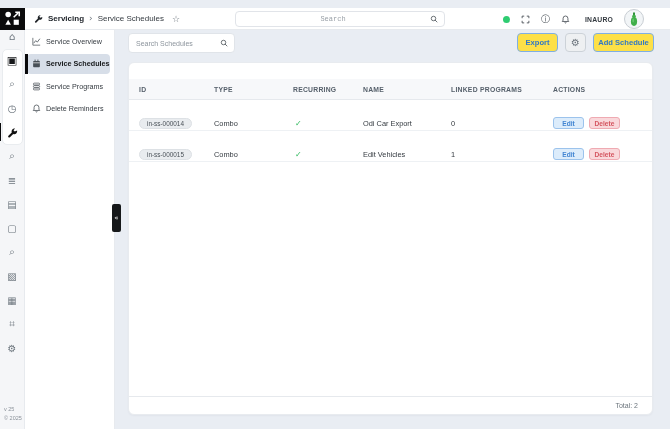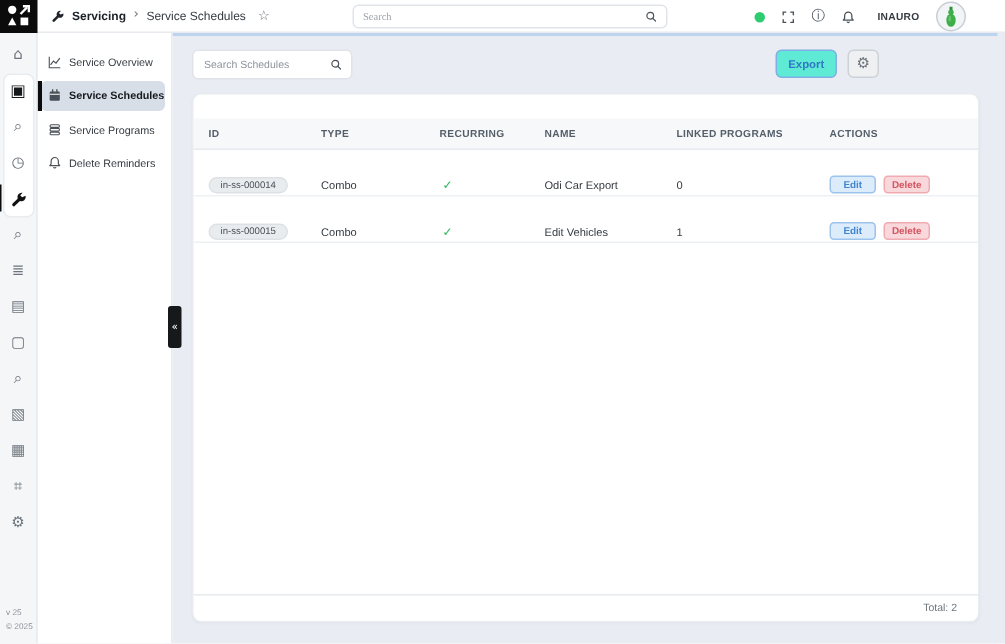--- a/index.html
+++ b/index.html
@@ -1,32 +1,32 @@
 <!DOCTYPE html>
 <html><head>
 <meta charset="utf-8">
 <style>
   * { margin:0; padding:0; box-sizing:border-box; }
   html,body { width:670px; height:429px; overflow:hidden; }
   body { font-family:"Liberation Sans", sans-serif; background:#e9edf3; position:relative; }
   .uglyph { font-family:"DejaVu Sans", "Liberation Sans", sans-serif; }
 
   
-  .topbar { position:absolute; top:0; left:0; width:670px; height:22px; background:#fff;
+  .topbar { position:absolute; top:8px; left:0; width:670px; height:22px; background:#fff;
             border-bottom:1px solid #e7eaee; display:flex; align-items:center; z-index:5; }
   .logo { width:25px; height:22px; background:#0b0b0c; flex:0 0 25px; display:flex; align-items:center; justify-content:center; }
   .crumbs { display:flex; align-items:center; gap:5px; margin-left:9px; }
   .crumb-app { font-size:8px; font-weight:bold; color:#1c2127; }
   .crumb-sep { font-size:9px; color:#6c757d; line-height:1; }
   .crumb-page { font-size:8px; color:#343a40; }
   .fav { font-size:9px; color:#6c757d; margin-left:3px; }
   .top-search { position:absolute; left:235px; top:3px; width:210px; height:16px; background:#fff;
                 border:1px solid #e1e4e9; border-radius:4px; display:flex; align-items:center; }
   .top-search input { flex:1; border:none; outline:none; font-size:7px; color:#343a40; padding:0 6px;
-                      font-family:Liberation Serif, serif; background:transparent; }
+                      font-family:Liberation Mono, monospace; background:transparent;text-align:center; }
   .top-search input::placeholder { color:#9aa1a8; }
   .mag { flex:0 0 auto; margin-right:6px; color:#495057; display:flex; }
   .top-right { position:absolute; right:26px; top:0; height:22px; display:flex; align-items:center; gap:11px; }
   .status-dot { width:7px; height:7px; border-radius:50%; background:#2ecc71; }
   .tb-ic { color:#495057; display:flex; align-items:center; }
   .info-glyph { font-size:9px; color:#495057; line-height:1; }
   .user-label { font-size:6.8px; font-weight:bold; color:#343a40; letter-spacing:.2px; margin-left:4px; }
   .avatar { width:20px; height:20px; border-radius:50%; border:1px solid #c9ced4; background:#f2f5f7;
             display:flex; align-items:center; justify-content:center; overflow:hidden; }
 
@@ -64,21 +64,21 @@
   
   .main { position:absolute; top:22px; left:110px; width:555px; height:407px; background:#e9edf3; }
   .main::before { content:""; position:absolute; top:0; left:0; width:100%; height:2px; background:#bdd4ee; }
 
   .tool-search { position:absolute; left:18px; top:11px; width:107px; height:20px; background:#fff;
                  border:1px solid #e0e4e9; border-radius:4px; display:flex; align-items:center; }
   .tool-search input { flex:1; min-width:0; border:none; outline:none; font-size:7px; color:#343a40; padding:0 7px;
                        font-family:"Liberation Sans", sans-serif; background:transparent; }
   .tool-search input::placeholder { color:#8d959d; }
 
-  .btn-blue { position:absolute; top:11px; height:19px; background:#5eead4; border:1px solid #7fafe4;
+  .btn-blue { position:absolute; top:11px; height:19px; background:#fde047; border:1px solid #7fafe4;
               border-radius:4px; color:#3178c6; font-weight:bold; font-size:7.6px; cursor:pointer;
               font-family:"Liberation Sans", sans-serif; }
   .btn-export { right:107px; width:41px; }
   .btn-add { right:11px; width:61px; }
   .btn-gear { position:absolute; top:11px; right:79px; width:21px; height:19px; background:#eef0f2;
               border:1px solid #ccd2d8; border-radius:4px; color:#6c757d; font-size:10px; line-height:1;
               cursor:pointer; }
 
   
   .card { position:absolute; left:18px; right:12px; top:40px; bottom:14px; background:#fff;
@@ -242,20 +242,21 @@
     <span class="mag">
       <svg width="8" height="8" viewBox="0 0 16 16">
           <circle cx="7" cy="7" r="4.5" fill="none" stroke="currentColor" stroke-width="1.6"></circle>
           <line x1="10.5" y1="10.5" x2="14" y2="14" stroke="currentColor" stroke-width="1.6" stroke-linecap="round"></line>
         </svg>
     </span>
   </div>
 
   <button class="btn-blue btn-export">Export</button>
   <button class="btn-gear uglyph"><span>⚙</span></button>
+  <button class="btn-blue btn-add">Add Schedule</button>
 
   <div class="card">
     <div class="tgrid thead" id="table-head">
         <span class="th">ID</span>
         <span class="th">TYPE</span>
         <span class="th">RECURRING</span>
         <span class="th">NAME</span>
         <span class="th">LINKED PROGRAMS</span>
         <span class="th">ACTIONS</span>
       </div>

